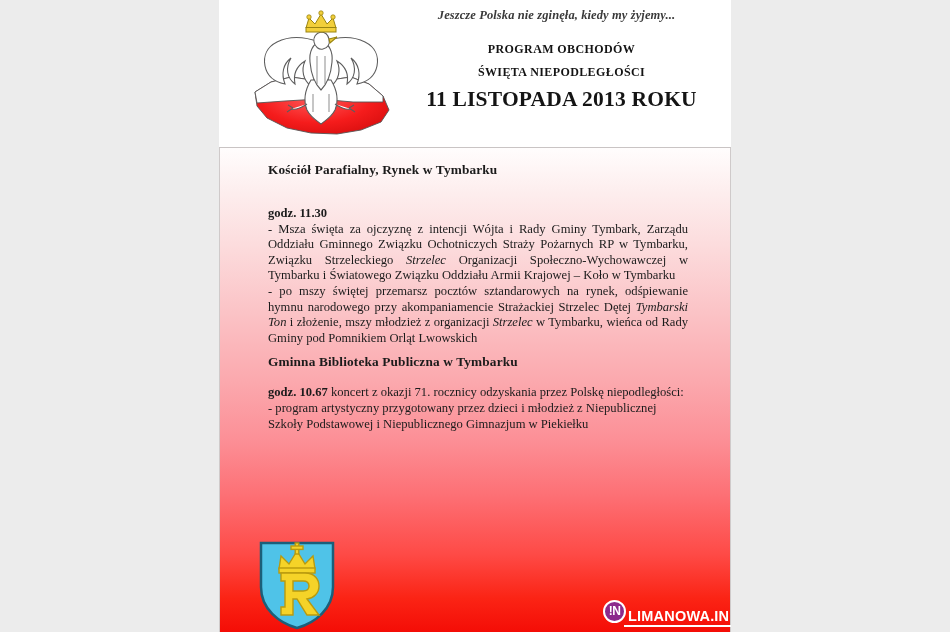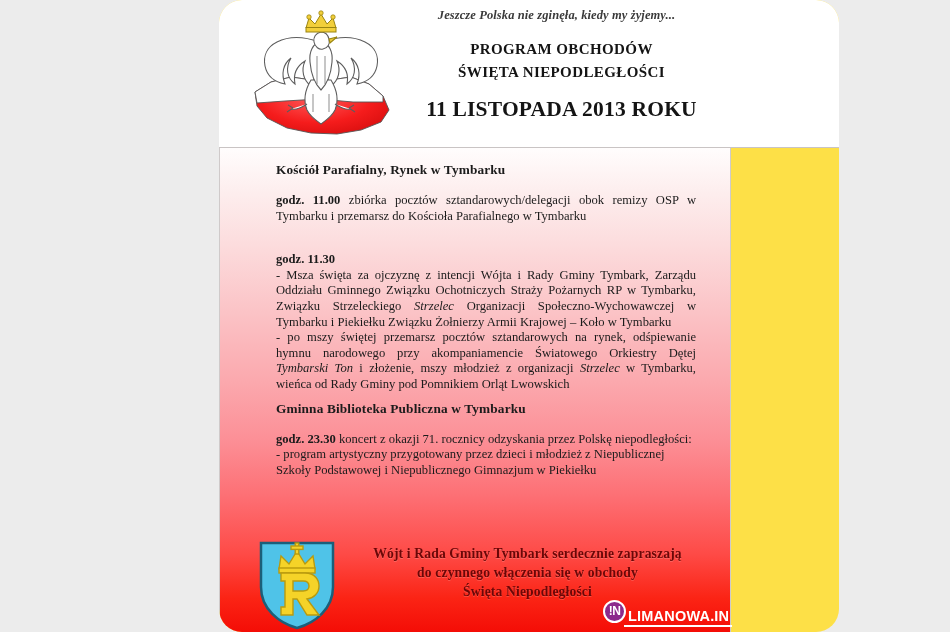--- a/index.html
+++ b/index.html
@@ -12,25 +12,24 @@
     background: #ececec;
     font-family: "Liberation Serif", serif;
     overflow: hidden;
     position: relative;
   }
 
   #poster {
     position: absolute;
     left: 219px;
     top: 0;
-    width: 620px;
+    width: 512px;
     height: 632px;
-    background: #fde047;
+    background: #be185d;
     overflow: hidden;
-    border-radius: 23px;
   }
 
   
   .header {
     position: relative;
     height: 148px;
     background: #ffffff;
     box-sizing: border-box;
   }
 
@@ -51,29 +50,29 @@
   .header-titles {
     position: absolute;
     left: 185px;
     top: 38px;
     width: 315px;
     text-align: center;
     color: #141414;
   }
   .htitle {
     font-weight: bold;
-    font-size: 15px;
+    font-size: 12px;
     line-height: 23px;
     letter-spacing: 0.4px;
     white-space: nowrap;
   }
   .htitle.l4 {
     font-size: 21.5px;
     letter-spacing: 0.2px;
-    margin-top: 14px;
+    margin-top: 4px;
   }
 
   
   .emblem {
     position: absolute;
     left: 14px;
     top: 6px;
     width: 176px;
     height: 138px;
   }
@@ -104,21 +103,21 @@
       #fe4a46 84%,
       #fb2415 93%,
       #f40d06 100%);
     border-left: 1px solid #cfcaca;
     border-right: 1px solid #cfcaca;
     box-sizing: border-box;
   }
 
   .content {
     position: absolute;
-    left: 56px;
+    left: 48px;
     top: 14px;
     width: 420px;
     color: #1b1b1b;
   }
 
   .sec-head {
     font-weight: bold;
     font-size: 13.3px;
     margin: 0 0 15px 0;
     letter-spacing: 0.15px;
@@ -276,31 +275,30 @@
     </div>
 
     <div class="header-rule"></div>
   </div>
 
   <div class="body">
     <div class="content">
 
       <div class="sec-head">Kościół Parafialny, Rynek w Tymbarku</div>
 
-      <p class="para"><b class="t">godz. 11.00</b><span> zbiórka pocztów sztandarowych/delegacji obok remizy OSP w Tymbarku i przemarsz do Kościoła Parafialnego w Tymbarku</span></p>
 
       <p class="para left gap"><b class="t">godz. 11.30</b></p>
 
-      <p class="para"><span>- Msza święta za ojczyznę z intencji Wójta i Rady Gminy Tymbark, Zarządu Oddziału Gminnego Związku Ochotniczych Straży Pożarnych RP w Tymbarku, Związku Strzeleckiego </span><i class="t">Strzelec</i><span> Organizacji Społeczno-Wychowawczej w Tymbarku i Piekiełku Związku Żołnierzy Armii Krajowej – Koło w Tymbarku</span></p>
-
-      <p class="para"><span>- po mszy świętej przemarsz pocztów sztandarowych na rynek, odśpiewanie hymnu narodowego przy akompaniamencie Światowego Orkiestry Dętej </span><i class="t">Tymbarski Ton</i><span> i złożenie, mszy młodzież z organizacji </span><i class="t">Strzelec</i><span> w Tymbarku, wieńca od Rady Gminy pod Pomnikiem Orląt Lwowskich</span></p>
+      <p class="para"><span>- Msza święta za ojczyznę z intencji Wójta i Rady Gminy Tymbark, Zarządu Oddziału Gminnego Związku Ochotniczych Straży Pożarnych RP w Tymbarku, Związku Strzeleckiego </span><i class="t">Strzelec</i><span> Organizacji Społeczno-Wychowawczej w Tymbarku i Światowego Związku Oddziału Armii Krajowej – Koło w Tymbarku</span></p>
+
+      <p class="para"><span>- po mszy świętej przemarsz pocztów sztandarowych na rynek, odśpiewanie hymnu narodowego przy akompaniamencie Strażackiej Strzelec Dętej </span><i class="t">Tymbarski Ton</i><span> i złożenie, mszy młodzież z organizacji </span><i class="t">Strzelec</i><span> w Tymbarku, wieńca od Rady Gminy pod Pomnikiem Orląt Lwowskich</span></p>
 
       <div class="sec-head second">Gminna Biblioteka Publiczna w Tymbarku</div>
 
-      <p class="para left"><b class="t">godz. 23.30</b><span> koncert z okazji 71. rocznicy odzyskania przez Polskę niepodległości:</span></p>
+      <p class="para left"><b class="t">godz. 10.67</b><span> koncert z okazji 71. rocznicy odzyskania przez Polskę niepodległości:</span></p>
 
       <p class="para left">- program artystyczny przygotowany przez dzieci i młodzież z Niepublicznej Szkoły Podstawowej i Niepublicznego Gimnazjum w Piekiełku</p>
     </div>
 
     <div class="footer">
 
       <div class="crest">
         <svg viewBox="0 0 80 92" width="80" height="92" xmlns="http://www.w3.org/2000/svg">
           <path d="M4 4 L76 4 L76 48 C76 70 58 84 40 89 C22 84 4 70 4 48 Z" fill="#4fc3e8" stroke="#1b5f7a" stroke-width="2.5"></path>
 
@@ -313,25 +311,20 @@
 
           <g fill="#f5d328" stroke="#b99a0e" stroke-width="1.4">
             <path d="M24 34 L48 34 C58 34 62 41 62 47 C62 54 57 59 50 60
                      L62 76 L50 76 L40 60 L36 60 L36 76 L24 76 L24 68 L28 68
                      L28 42 L24 42 Z"></path>
             <path d="M36 42 L46 42 C50 42 52 44 52 47 C52 50 50 52 46 52 L36 52 Z" fill="#4fc3e8"></path>
           </g>
         </svg>
       </div>
 
-      <div class="invite">
-        <div>Wójt i Rada Gminy Tymbark serdecznie zapraszają</div>
-        <div>do czynnego włączenia się w obchody</div>
-        <div>Święta Niepodległości</div>
-      </div>
 
       <div class="brand">
         <div class="brand-badge">!N</div>
         <div class="brand-text">LIMANOWA.IN</div>
       </div>
     </div>
   </div>
 </div>
 
 </body></html>

